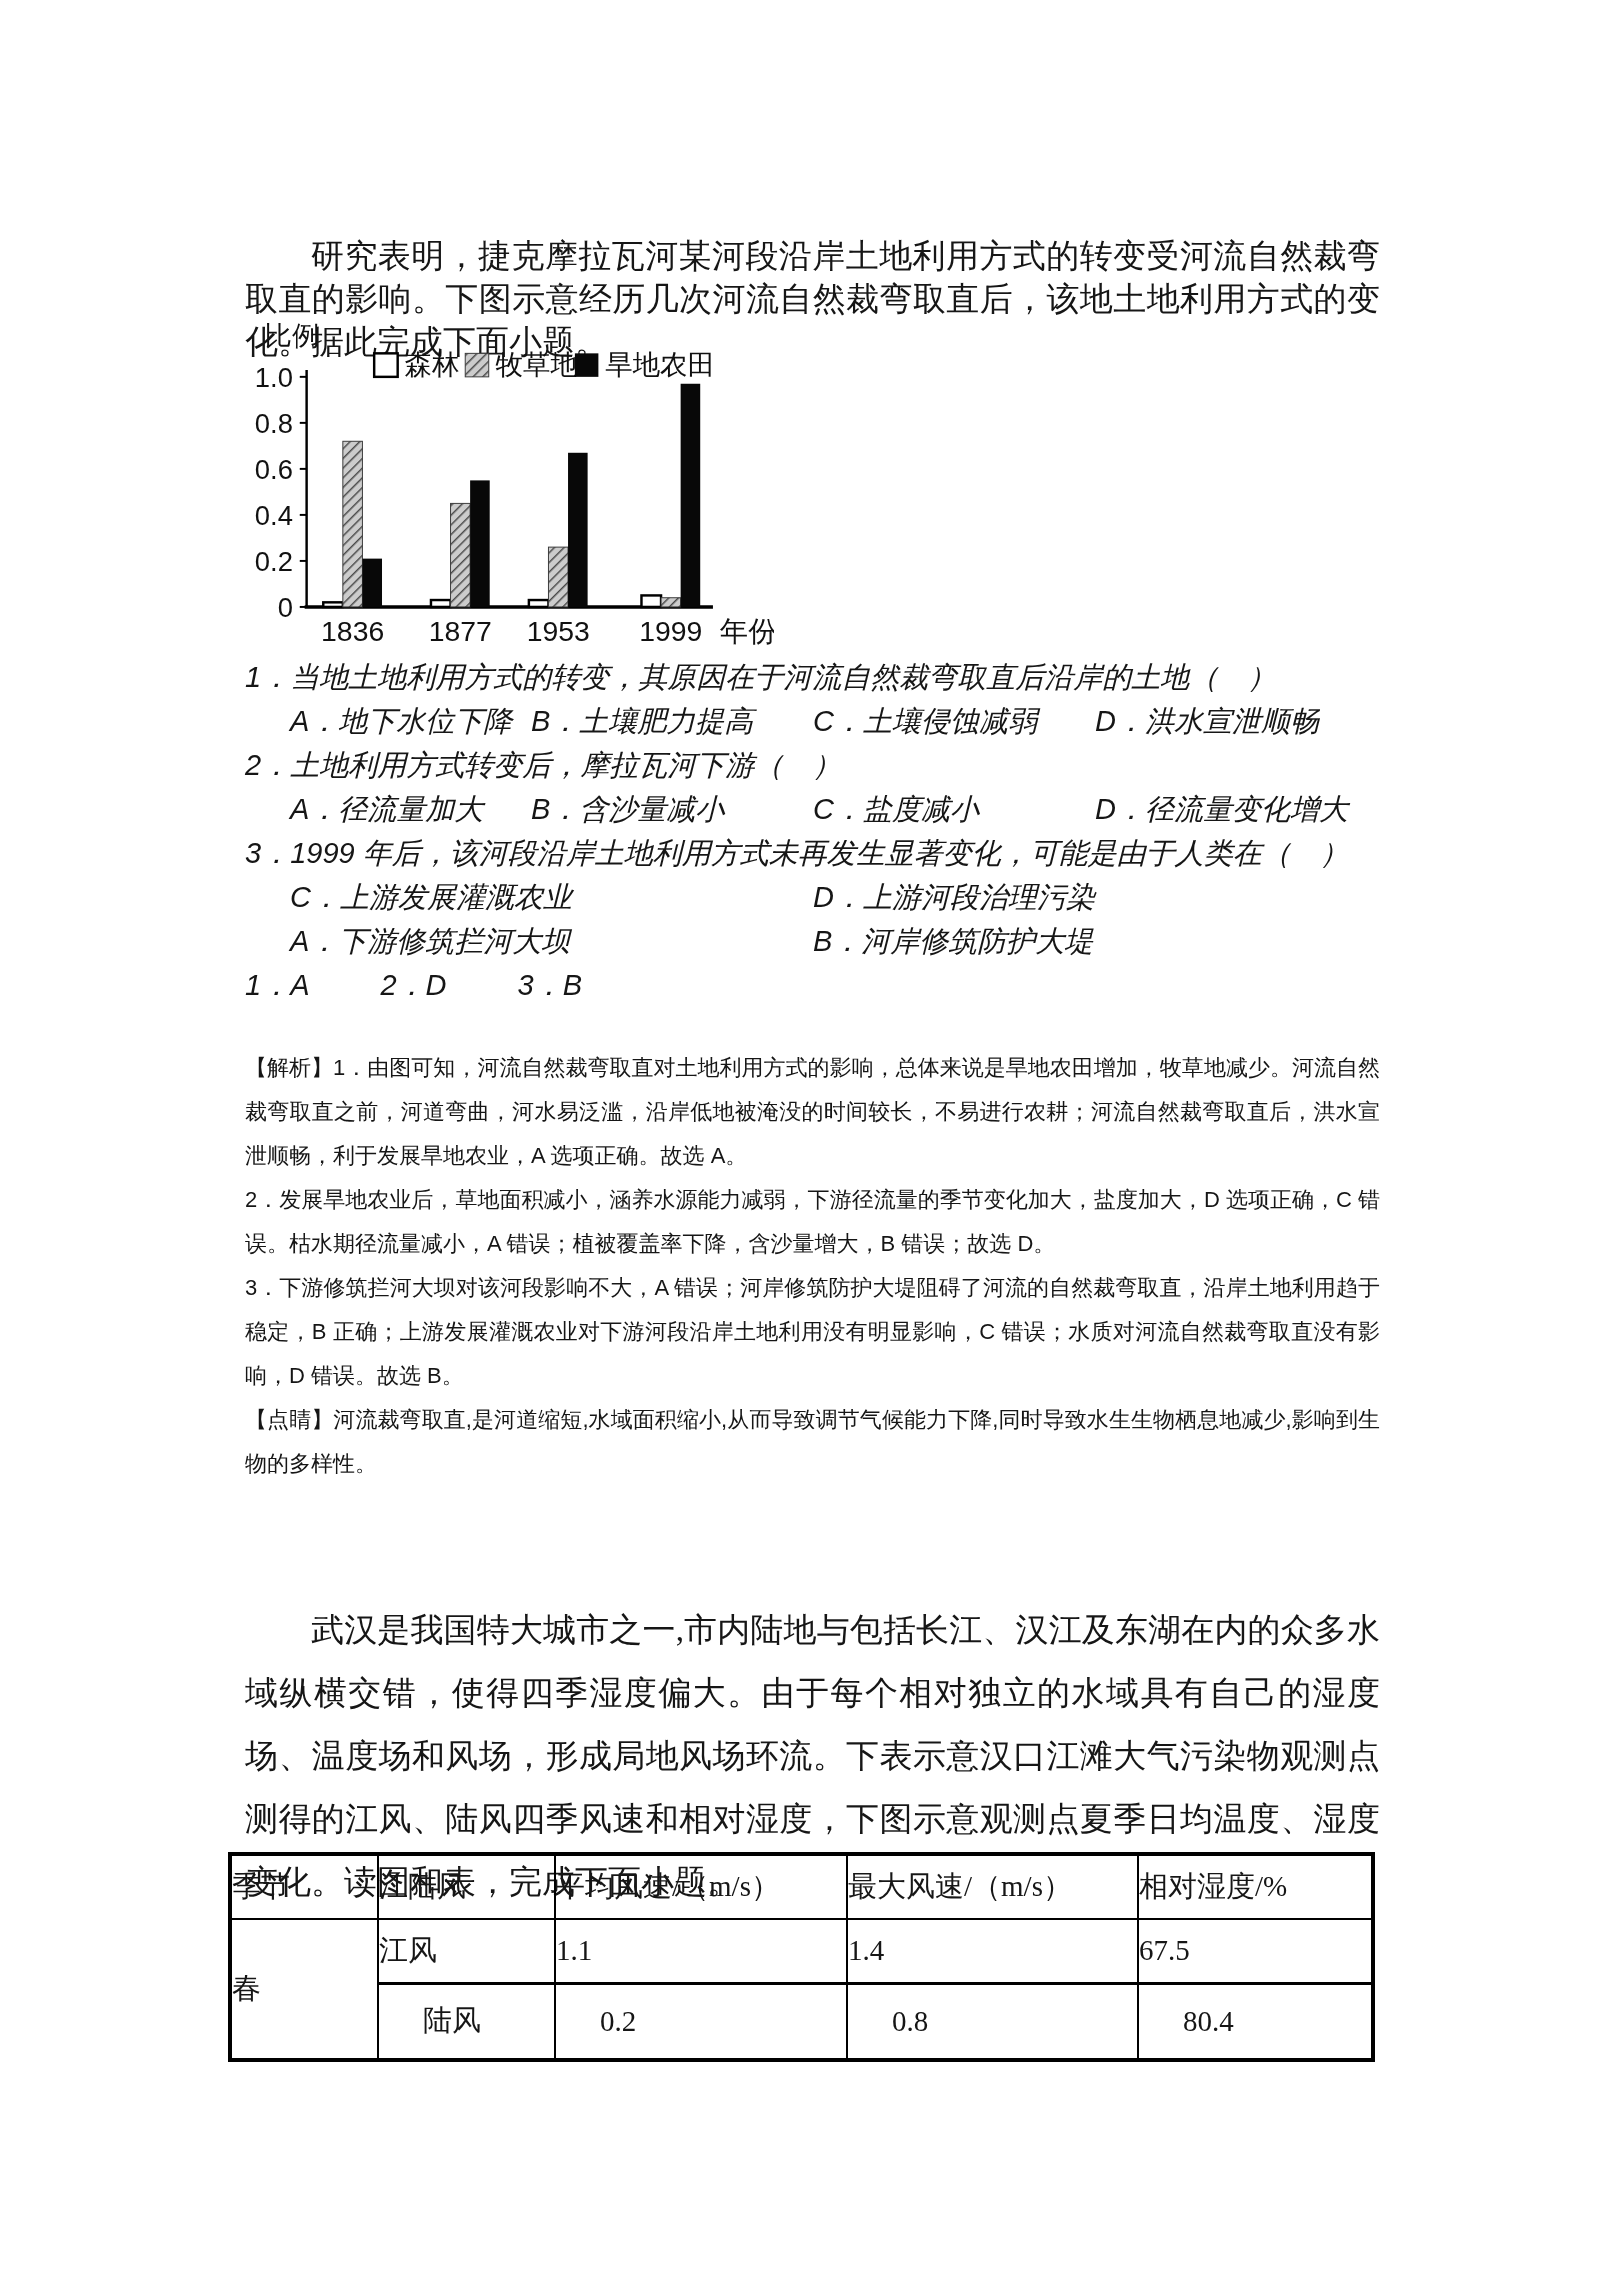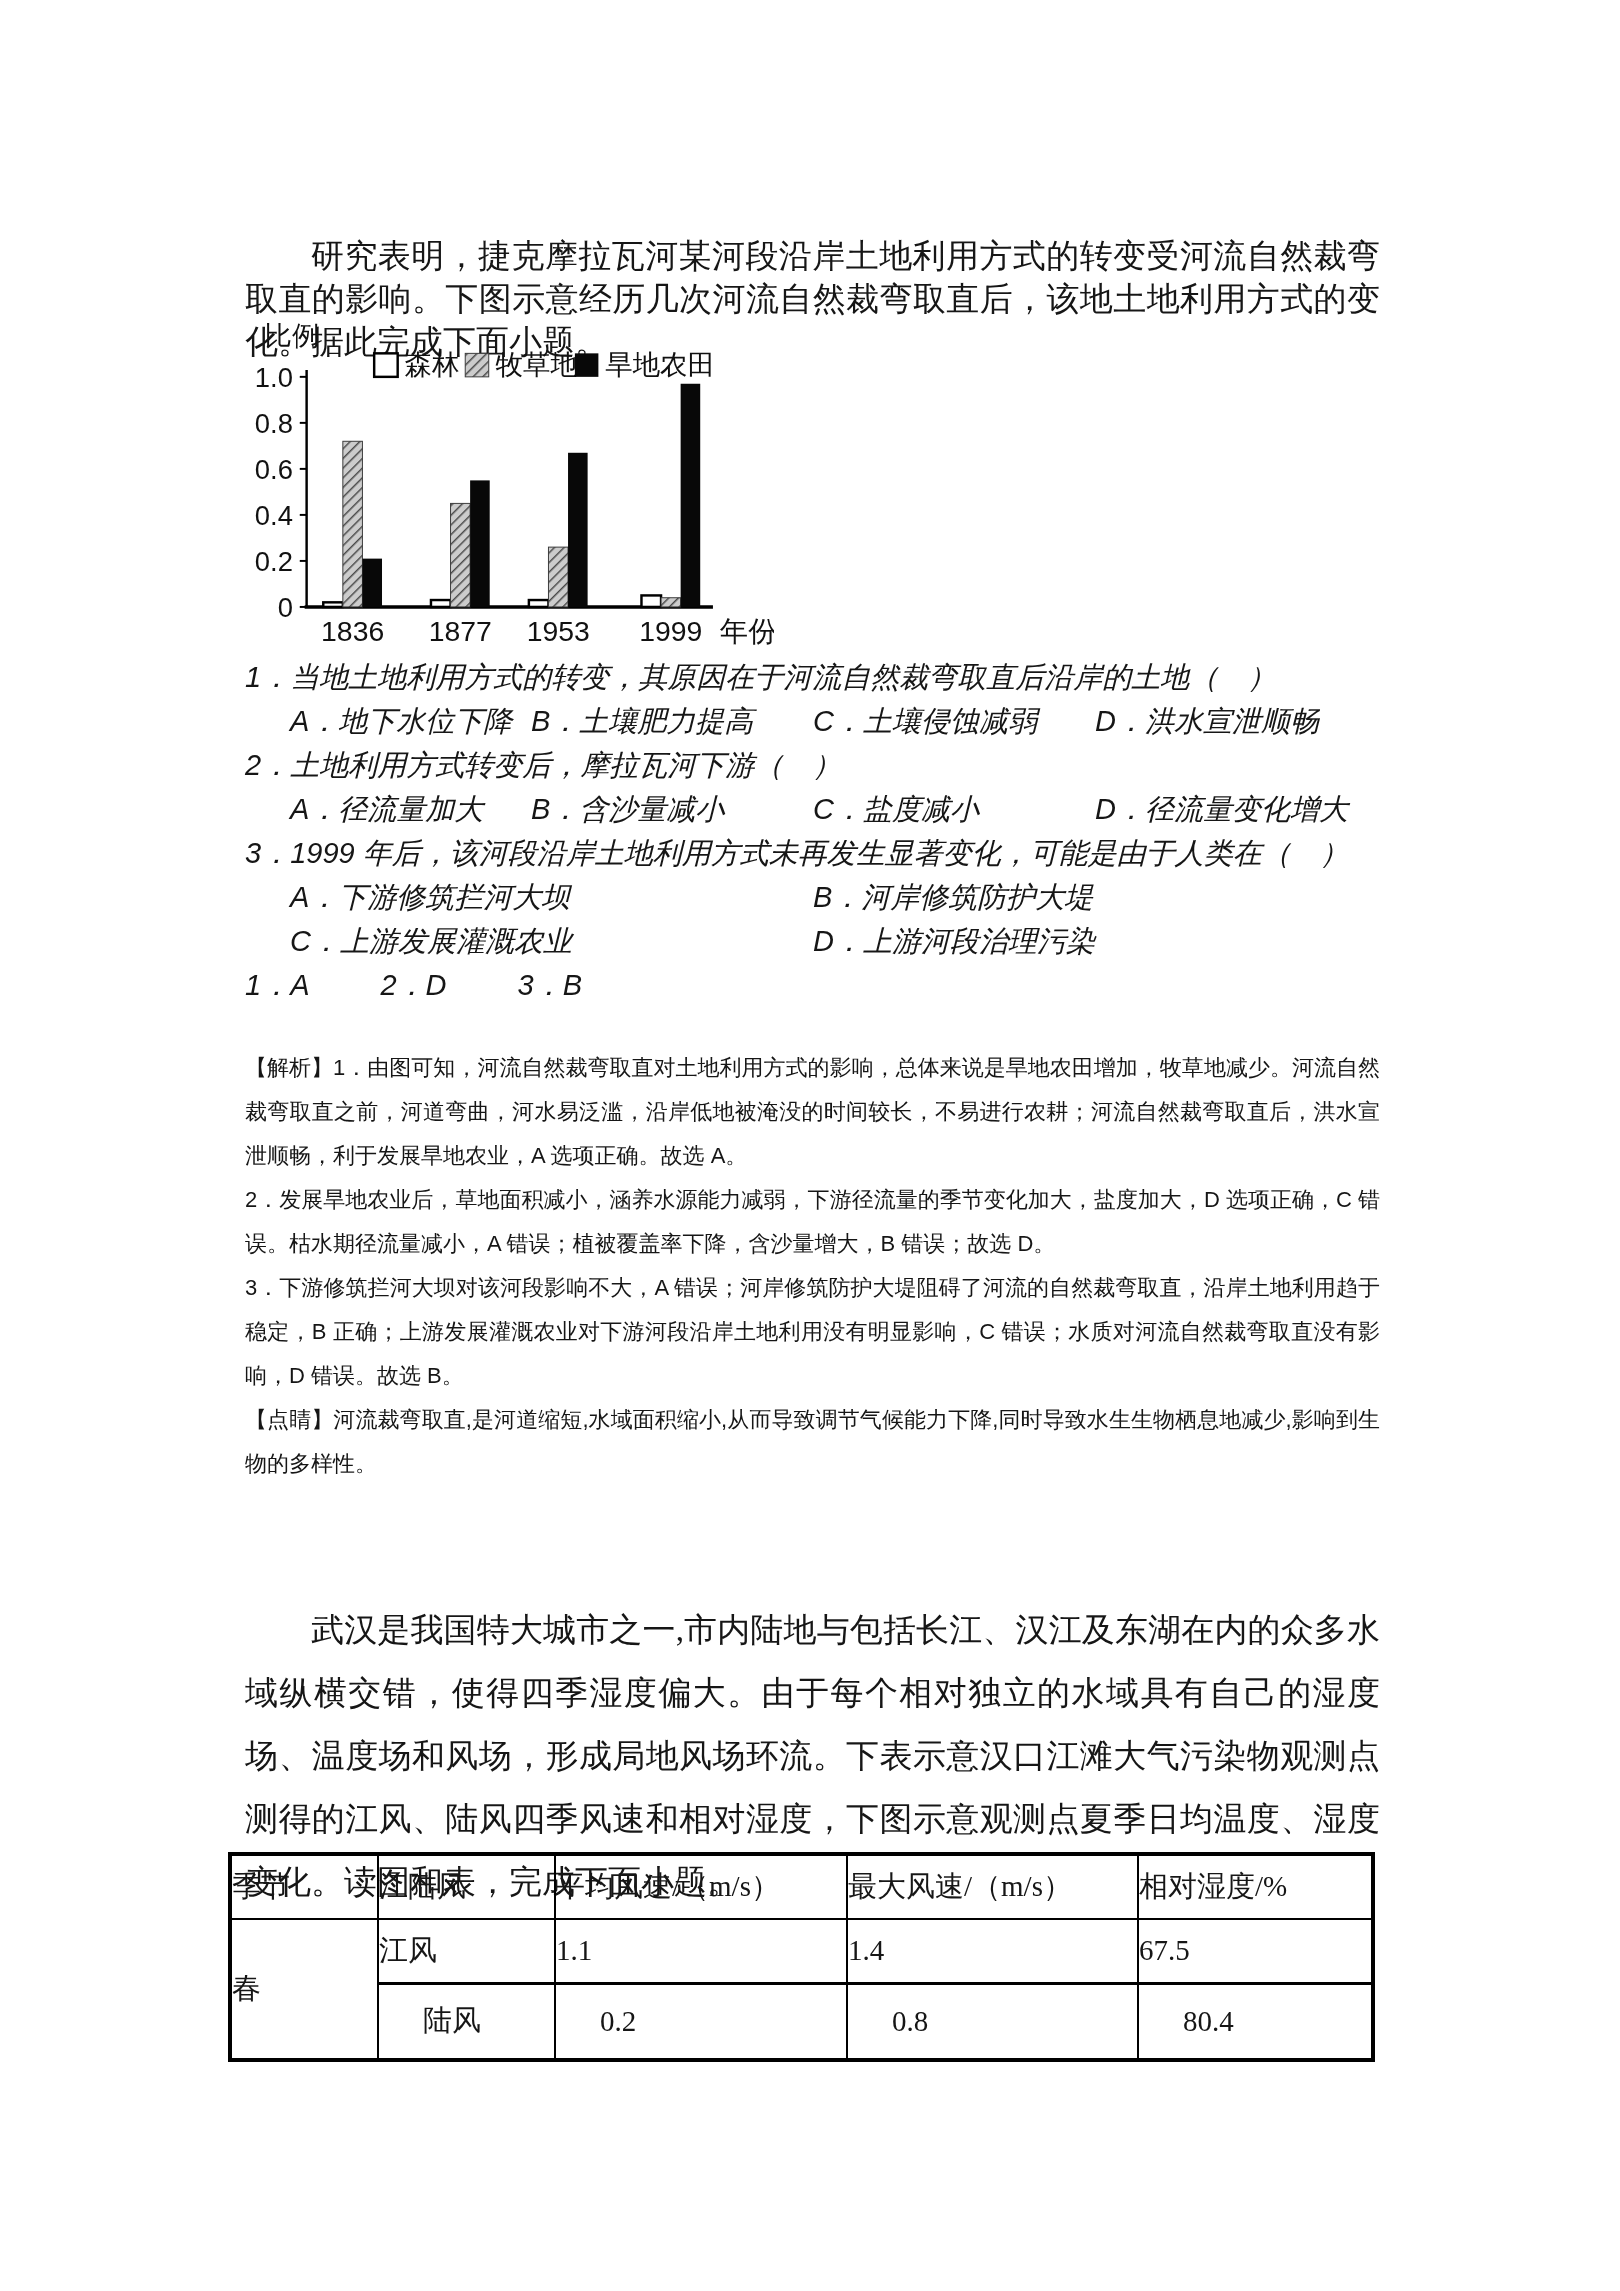--- a/index.html
+++ b/index.html
@@ -129,24 +129,24 @@
     <div class="q-line">1．当地土地利用方式的转变，其原因在于河流自然裁弯取直后沿岸的土地（　）</div>
     <div class="q-line opts">
       <span class="opt w1">A．地下水位下降</span><span class="opt w2">B．土壤肥力提高</span><span class="opt w2">C．土壤侵蚀减弱</span><span class="opt">D．洪水宣泄顺畅</span>
     </div>
     <div class="q-line">2．土地利用方式转变后，摩拉瓦河下游（　）</div>
     <div class="q-line opts">
       <span class="opt w1">A．径流量加大</span><span class="opt w2">B．含沙量减小</span><span class="opt w2">C．盐度减小</span><span class="opt">D．径流量变化增大</span>
     </div>
     <div class="q-line">3．1999 年后，该河段沿岸土地利用方式未再发生显著变化，可能是由于人类在（　）</div>
     <div class="q-line opts">
-      <span class="opt w3">A．下游修筑拦河大坝</span><span class="opt">B．河岸修筑防护大堤</span>
+      <span class="opt w3">C．上游发展灌溉农业</span><span class="opt">D．上游河段治理污染</span>
     </div>
     <div class="q-line opts">
-      <span class="opt w3">C．上游发展灌溉农业</span><span class="opt">D．上游河段治理污染</span>
+      <span class="opt w3">A．下游修筑拦河大坝</span><span class="opt">B．河岸修筑防护大堤</span>
     </div>
     <div class="q-line">
       <span class="ans">1．A</span><span class="ans">2．D</span><span class="ans">3．B</span>
     </div>
   </div>
 
   <div class="analysis">
     <p>【解析】1．由图可知，河流自然裁弯取直对土地利用方式的影响，总体来说是旱地农田增加，牧草地减少。河流自然裁弯取直之前，河道弯曲，河水易泛滥，沿岸低地被淹没的时间较长，不易进行农耕；河流自然裁弯取直后，洪水宣泄顺畅，利于发展旱地农业，A 选项正确。故选 A。</p>
     <p>2．发展旱地农业后，草地面积减小，涵养水源能力减弱，下游径流量的季节变化加大，盐度加大，D 选项正确，C 错误。枯水期径流量减小，A 错误；植被覆盖率下降，含沙量增大，B 错误；故选 D。</p>
     <p>3．下游修筑拦河大坝对该河段影响不大，A 错误；河岸修筑防护大堤阻碍了河流的自然裁弯取直，沿岸土地利用趋于稳定，B 正确；上游发展灌溉农业对下游河段沿岸土地利用没有明显影响，C 错误；水质对河流自然裁弯取直没有影响，D 错误。故选 B。</p>

